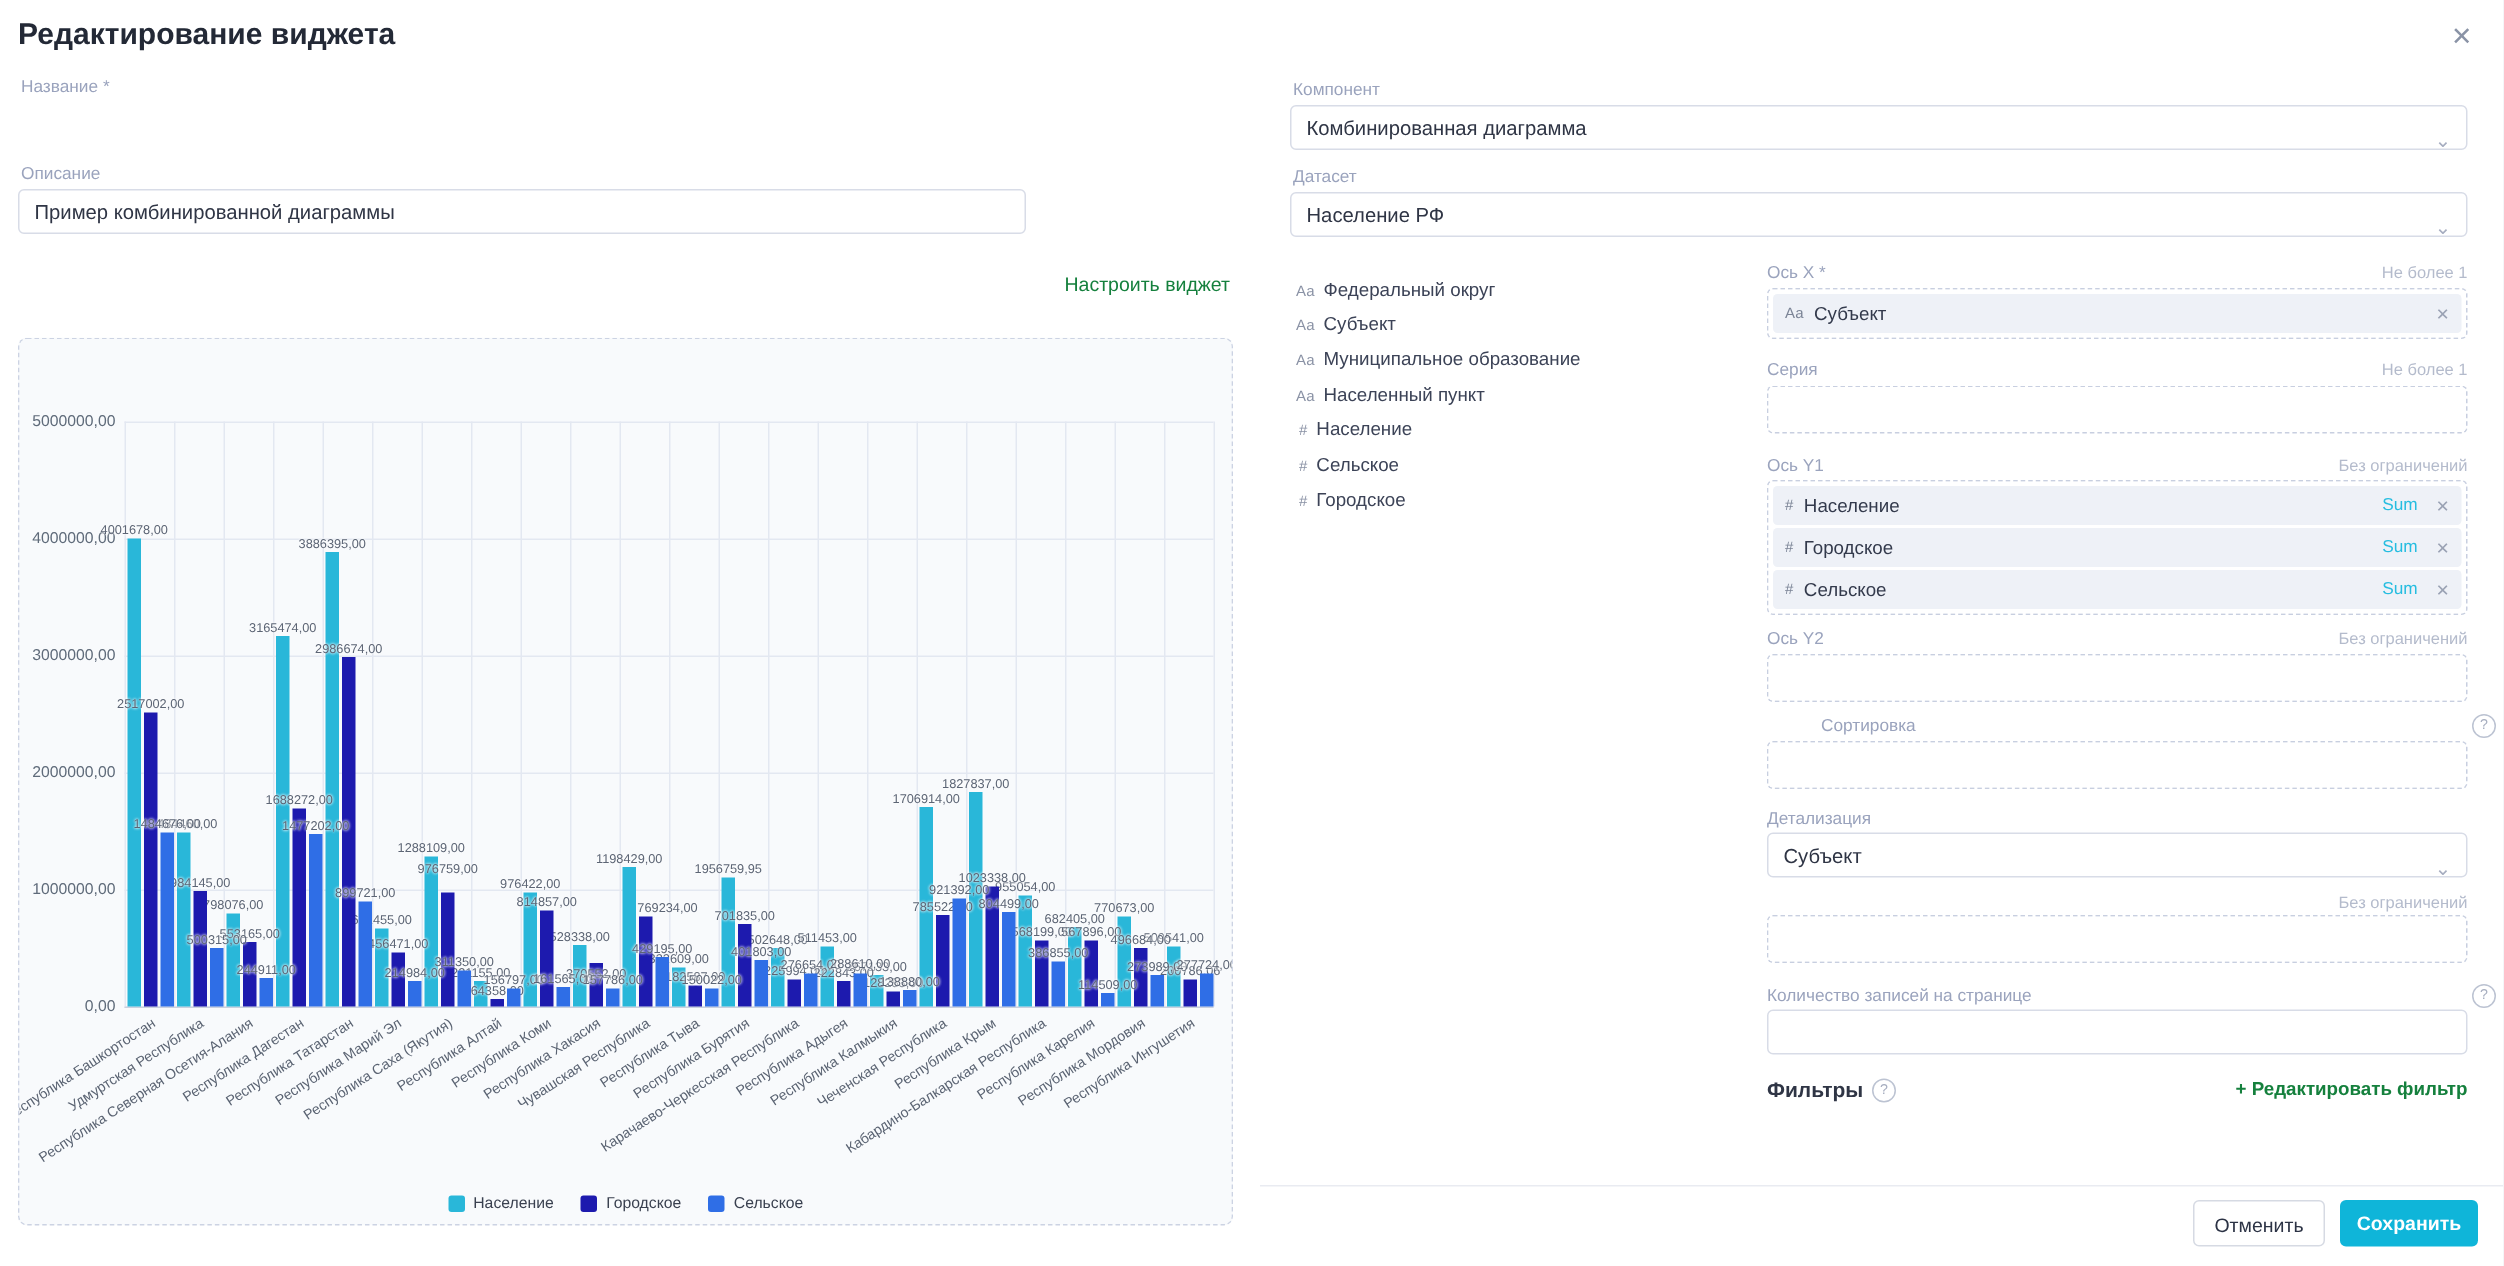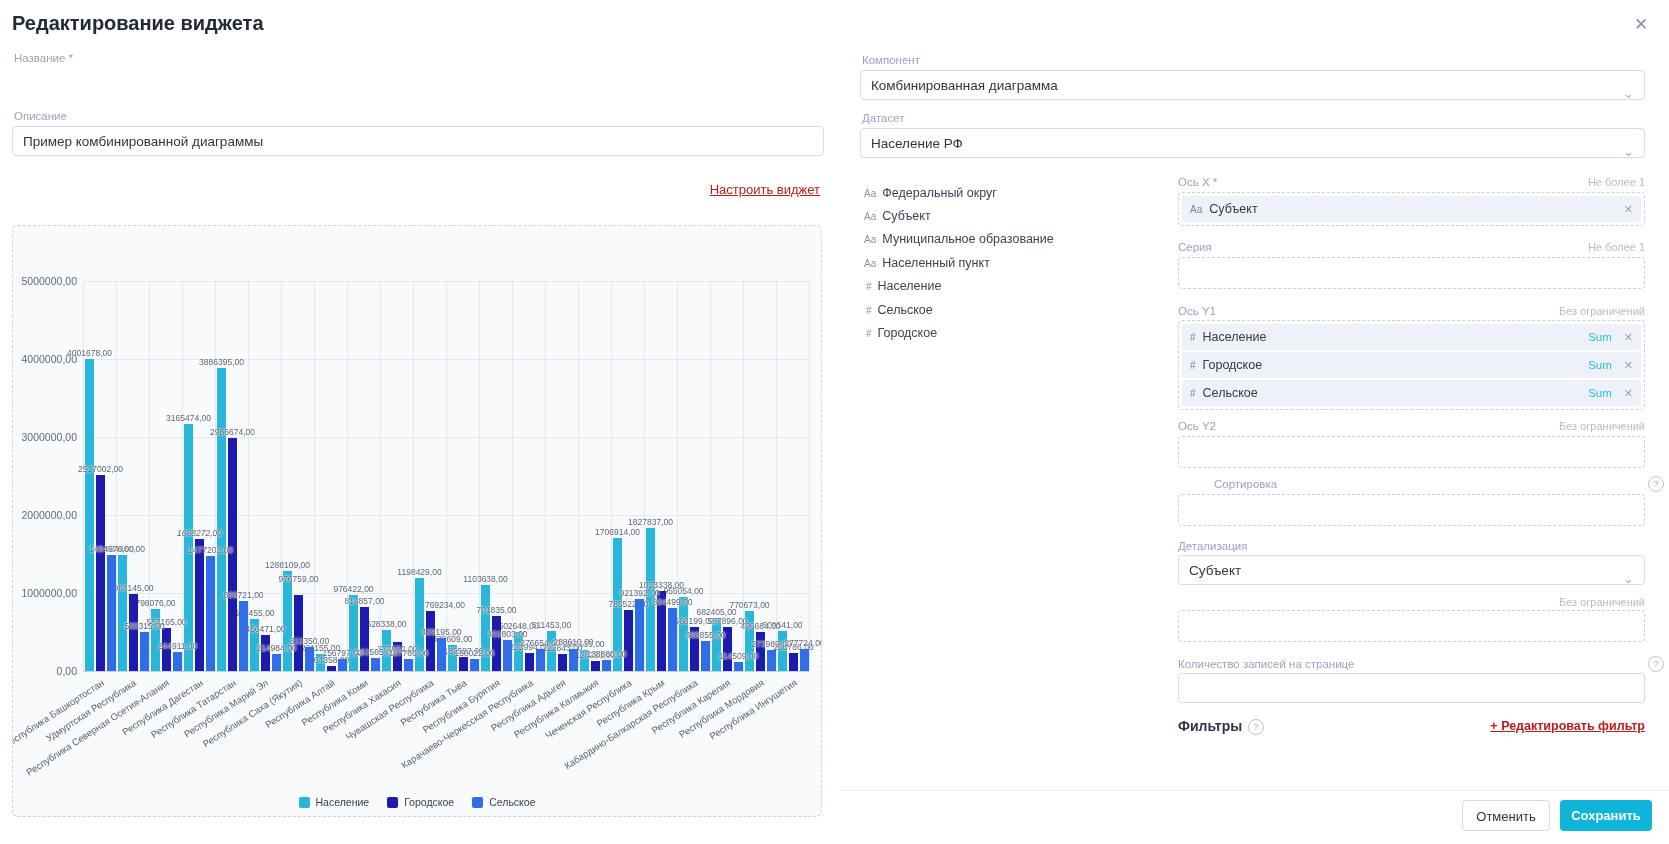--- a/index.html
+++ b/index.html
@@ -5,21 +5,21 @@
   html,body{margin:0;padding:0;background:#eceff3;}
   .app{position:relative;width:1669px;height:844px;background:#ffffff;
        font-family:"Liberation Sans",sans-serif;overflow:hidden;color:#2c3345;}
   .page-title{position:absolute;left:12px;top:12px;font-size:20px;font-weight:bold;color:#232936;}
   .close-x{position:absolute;left:1634px;top:16px;font-size:17px;color:#8a93a6;cursor:pointer;line-height:1;}
   .fld-label{position:absolute;font-size:11.5px;color:#9aa3bd;}
   .hint{position:absolute;font-size:11px;color:#b4bbcc;text-align:right;}
   .t-input{position:absolute;height:30px;border:1px solid #d8dce7;border-radius:4px;background:#fff;
            font-size:13.5px;color:#2f3545;line-height:30px;padding:0 10px;box-sizing:border-box;white-space:nowrap;overflow:hidden;}
   .select-caret{position:absolute;right:10px;top:8px;font-size:13px;color:#a6adc0;}
-  .link{color:#b91c1c;font-size:13px;cursor:pointer;text-decoration:underline;}
+  .link{color:#15803d;font-size:13px;cursor:pointer;}
   .dashed-box{position:absolute;border:1px dashed #c8cfe0;border-radius:4px;background:#fff;box-sizing:border-box;padding:3px;}
   .chip{position:relative;height:26px;background:#eef1f7;border-radius:3px;display:flex;align-items:center;
         padding:0 8px;font-size:12.5px;color:#333a4c;margin-bottom:2px;}
   .chip:last-child{margin-bottom:0;}
   .chip .pfx{font-size:10px;color:#7b8496;margin-right:7px;}
   .chip .spacer{flex:1;}
   .chip .agg{color:#25bde0;font-size:11.5px;margin-right:12px;}
   .chip .x{color:#9aa2b4;font-size:11px;cursor:pointer;}
   .field-row{position:absolute;font-size:12.5px;color:#3c4357;white-space:nowrap;cursor:grab;}
   .field-row .pfx{font-size:10px;color:#8a92a5;margin-right:6px;}
@@ -50,21 +50,21 @@
 <body>
 
 <div class="app">
 
   <div class="page-title">Редактирование виджета</div>
   <div class="close-x">✕</div>
 
   <div class="fld-label" style="left:14px;top:52px;">Название *</div>
 
   <div class="fld-label" style="left:14px;top:110px;">Описание</div>
-  <div class="t-input" style="left:12px;top:126px;width:812px;">Пример комбинированной диаграммы</div>
+  <div class="t-input" style="left:12px;top:126px;width:672px;">Пример комбинированной диаграммы</div>
 
   <div class="link" style="position:absolute;right:849px;top:182px;">Настроить виджет</div>
 
   <div class="chart-card">
     <div class="plot">
         <div class="gridline-h" style="top: 390px;"></div>
         <div class="ytick" style="top: 384px;">0,00</div>
         <div class="gridline-h" style="top: 312px;"></div>
         <div class="ytick" style="top: 306px;">1000000,00</div>
         <div class="gridline-h" style="top: 234px;"></div>
@@ -117,21 +117,21 @@
         <div class="val-label" style="left: 237.5px; top: 361.75px;">221155,00</div>
         <div class="bar" style="left: 266px; width: 9px; height: 76.1609px; background: rgb(41, 183, 217);"></div>
         <div class="val-label" style="left: 270.5px; top: 302.839px;">976422,00</div>
         <div class="bar" style="left: 299px; width: 9px; height: 41.2104px; background: rgb(41, 183, 217);"></div>
         <div class="val-label" style="left: 303.5px; top: 337.79px;">528338,00</div>
         <div class="bar" style="left: 332px; width: 9px; height: 93.4775px; background: rgb(41, 183, 217);"></div>
         <div class="val-label" style="left: 336.5px; top: 285.523px;">1198429,00</div>
         <div class="bar" style="left: 365px; width: 9px; height: 25.9435px; background: rgb(41, 183, 217);"></div>
         <div class="val-label" style="left: 369.5px; top: 353.056px;">332609,00</div>
         <div class="bar" style="left: 398px; width: 9px; height: 86.0838px; background: rgb(41, 183, 217);"></div>
-        <div class="val-label" style="left: 402.5px; top: 292.916px;">1103638,00</div>
+        <div class="val-label" style="left: 402.5px; top: 292.916px;">1956759,95</div>
         <div class="bar" style="left: 431px; width: 9px; height: 39.2065px; background: rgb(41, 183, 217);"></div>
         <div class="val-label" style="left: 435.5px; top: 339.793px;">502648,00</div>
         <div class="bar" style="left: 464px; width: 9px; height: 39.8933px; background: rgb(41, 183, 217);"></div>
         <div class="val-label" style="left: 468.5px; top: 339.107px;">511453,00</div>
         <div class="bar" style="left: 497px; width: 9px; height: 20.8364px; background: rgb(41, 183, 217);"></div>
         <div class="val-label" style="left: 501.5px; top: 358.164px;">267133,00</div>
         <div class="bar" style="left: 530px; width: 9px; height: 133.139px; background: rgb(41, 183, 217);"></div>
         <div class="val-label" style="left: 534.5px; top: 245.861px;">1706914,00</div>
         <div class="bar" style="left: 563px; width: 9px; height: 142.571px; background: rgb(41, 183, 217);"></div>
         <div class="val-label" style="left: 567.5px; top: 236.429px;">1827837,00</div>
@@ -143,21 +143,21 @@
         <div class="val-label" style="left: 666.5px; top: 318.888px;">770673,00</div>
         <div class="bar" style="left: 695px; width: 9px; height: 39.7442px; background: rgb(41, 183, 217);"></div>
         <div class="val-label" style="left: 699.5px; top: 339.256px;">509541,00</div>
         <div class="bar" style="left: 13px; width: 9px; height: 196.326px; background: rgb(29, 26, 174);"></div>
         <div class="val-label" style="left: 17.5px; top: 182.674px;">2517002,00</div>
         <div class="bar" style="left: 46px; width: 9px; height: 76.7633px; background: rgb(29, 26, 174);"></div>
         <div class="val-label" style="left: 50.5px; top: 302.237px;">984145,00</div>
         <div class="bar" style="left: 79px; width: 9px; height: 43.1469px; background: rgb(29, 26, 174);"></div>
         <div class="val-label" style="left: 83.5px; top: 335.853px;">553165,00</div>
         <div class="bar" style="left: 112px; width: 9px; height: 131.685px; background: rgb(29, 26, 174);"></div>
-        <div class="val-label" style="left: 116.5px; top: 247.315px; font-style: italic;">1688272,00</div>
+        <div class="val-label" style="left: 116.5px; top: 247.315px;">1688272,00</div>
         <div class="bar" style="left: 145px; width: 9px; height: 232.961px; background: rgb(29, 26, 174);"></div>
         <div class="val-label" style="left: 149.5px; top: 146.039px;">2986674,00</div>
         <div class="bar" style="left: 178px; width: 9px; height: 35.6047px; background: rgb(29, 26, 174);"></div>
         <div class="val-label" style="left: 182.5px; top: 343.395px;">456471,00</div>
         <div class="bar" style="left: 211px; width: 9px; height: 76.1872px; background: rgb(29, 26, 174);"></div>
         <div class="val-label" style="left: 215.5px; top: 293px;">976759,00</div>
         <div class="bar" style="left: 244px; width: 9px; height: 5.01992px; background: rgb(29, 26, 174);"></div>
         <div class="val-label" style="left: 248.5px; top: 373.98px;">64358,00</div>
         <div class="bar" style="left: 277px; width: 9px; height: 63.5588px; background: rgb(29, 26, 174);"></div>
         <div class="val-label" style="left: 281.5px; top: 315.441px;">814857,00</div>

